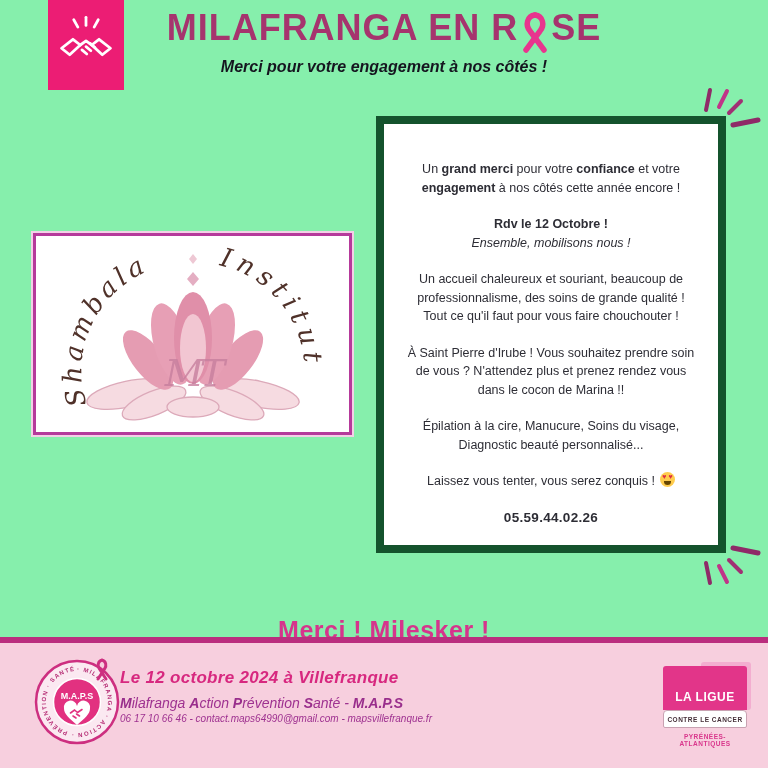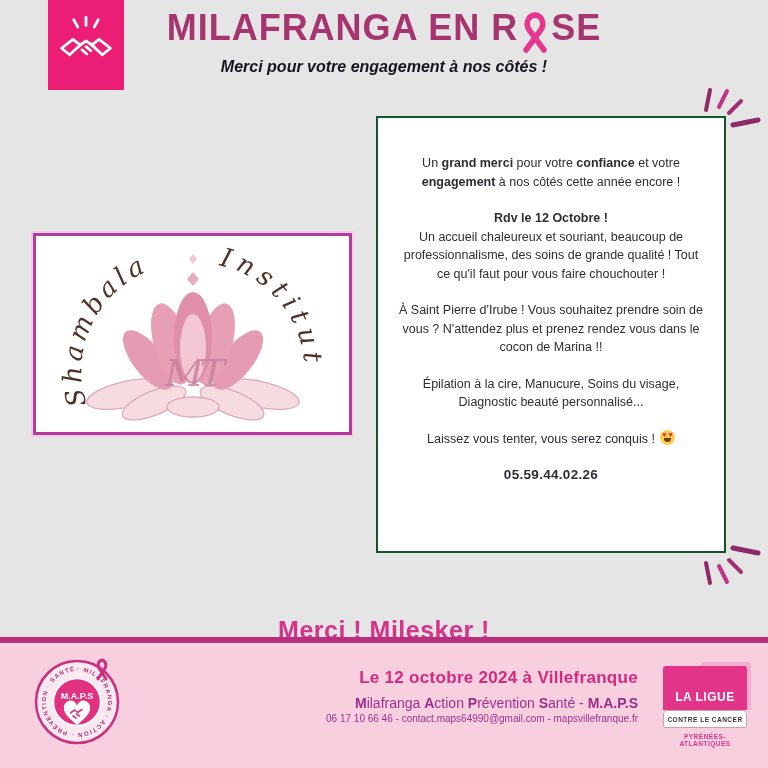--- a/index.html
+++ b/index.html
@@ -1,38 +1,38 @@
 <!DOCTYPE html>
 <html><head>
 <meta charset="utf-8">
 <style>
   html,body{margin:0;padding:0;}
   body{width:768px;height:768px;font-family:"Liberation Sans",sans-serif;}
-  .canvas{position:relative;width:768px;height:768px;background:#e5e5e5;overflow:hidden;}
+  .canvas{position:relative;width:768px;height:768px;background:#86efac;overflow:hidden;}
 
   
   .badge{position:absolute;left:48px;top:0;width:76px;height:90px;background:#ec1d74;
          display:flex;align-items:center;justify-content:center;}
 
   
   .title-row{position:absolute;top:10px;left:0;width:100%;display:flex;align-items:center;justify-content:center;}
   .title-part{font-size:36px;font-weight:bold;color:#a6346e;letter-spacing:1px;line-height:1;}
   .title-ribbon{margin:0 1px -8px 2px;}
   .subtitle{position:absolute;top:58px;left:0;width:100%;text-align:center;
             font-size:16px;font-weight:bold;font-style:italic;color:#15151f;}
 
   
   .left-card{position:absolute;left:33px;top:233px;width:313px;height:196px;background:#fff;
              border:3px solid #b53a9b;box-shadow:0 0 0 2px #f4cfe7;}
   .handle{position:absolute;left:33px;top:443px;width:319px;text-align:center;
           font-size:16px;font-weight:bold;font-style:italic;color:#c23a94;}
 
   
   .right-card{position:absolute;left:376px;top:116px;width:350px;height:437px;background:#fff;
-              border:2px solid #14532d;box-sizing:border-box;padding:36px 21px 0;}
+              border:8px solid #14532d;box-sizing:border-box;padding:36px 21px 0;}
   .msg{font-size:12.5px;line-height:18.5px;color:#2d2d35;text-align:center;}
   .msg p{margin:0 0 18px;}
   .msg p.tight{margin-bottom:0;}
   .msg .phone{font-weight:bold;font-size:13.5px;letter-spacing:.3px;}
   .emoji{display:inline-block;width:15px;height:15px;background:#ffcc4d;border-radius:50%;
          position:relative;vertical-align:-2px;margin-left:5px;}
   .emoji .eyes{position:absolute;top:1px;left:0;right:0;text-align:center;font-size:7px;
                color:#dd2e44;line-height:1;letter-spacing:0;}
   .emoji .mouth{position:absolute;left:4px;right:4px;bottom:2.5px;height:4px;
                 border-radius:0 0 8px 8px;background:#664500;}
@@ -41,21 +41,21 @@
   .sparkle.flip{transform:scaleY(-1);}
 
   
   .thanks{position:absolute;top:588px;left:0;width:100%;text-align:center;
           font-size:25px;font-weight:bold;color:#d6348c;letter-spacing:.5px;margin-top:28px;}
 
   
   .divider{position:absolute;top:637px;left:0;width:100%;height:6px;background:#ba2e7e;}
   .footer{position:absolute;top:643px;left:0;width:100%;height:125px;background:#f7cfde;}
   .maps-logo{position:absolute;left:32px;top:657px;}
-  .footer-text{position:absolute;left:120px;right:130px;top:668px;text-align:right;}
+  .footer-text{position:absolute;left:120px;right:130px;top:668px;text-align:left;font-style:italic;}
   .event-line{font-size:17px;font-weight:bold;color:#d7287f;letter-spacing:.3px;margin-bottom:7px;}
   .org-line{font-size:14px;color:#9e3190;margin-bottom:2px;}
   .org-line b{color:#992e8c;}
   .contact-line{font-size:10px;color:#9e3190;}
 
   .ligue{position:absolute;left:663px;top:666px;width:84px;text-align:center;}
   .ligue-shadow{position:absolute;right:-4px;top:-4px;width:60%;height:48px;background:#f3aed0;border-radius:3px;}
   .ligue-box{position:relative;background:#e23589;height:44px;border-radius:3px 3px 0 0;
              display:flex;align-items:flex-end;justify-content:center;padding-bottom:6px;box-sizing:border-box;
              color:#fff;font-weight:bold;font-size:12px;letter-spacing:.5px;}
@@ -133,20 +133,21 @@
       <text font-family="DejaVu Serif, serif" font-style="italic" font-size="26" fill="#4f3129" letter-spacing="6">
         <textPath href="#arcR" startOffset="8">Institut</textPath>
       </text>
     </svg>
   </div>
 
   <div class="right-card">
     <div class="msg">
       <p><span>Un </span><b>grand merci</b><span> pour votre </span><b>confiance</b><span> et votre </span><b>engagement</b><span> à nos côtés cette année encore !</span></p>
       <p class="tight"><b>Rdv le 12 Octobre !</b></p>
+      <p><i>Ensemble, mobilisons nous !</i></p>
       <p><span>Un accueil chaleureux et souriant, beaucoup de professionnalisme, des soins de grande qualité ! Tout ce qu'il faut pour vous faire chouchouter !</span></p>
       <p><span>À Saint Pierre d'Irube ! Vous souhaitez prendre soin de vous ? N'attendez plus et prenez rendez vous dans le cocon de Marina !!</span></p>
       <p><span>Épilation à la cire, Manucure, Soins du visage, Diagnostic beauté personnalisé...</span></p>
       <p><span><span>Laissez vous tenter, vous serez conquis !</span></span><span class="emoji"><span class="eyes">♥ ♥</span><span class="mouth"></span></span></p>
       <p class="phone">05.59.44.02.26</p>
     </div>
   </div>
 
   <svg class="sparkle" style="left:698px;top:82px;" width="64" height="50" viewBox="0 0 64 50">
     <g stroke-linecap="round" fill="none">

